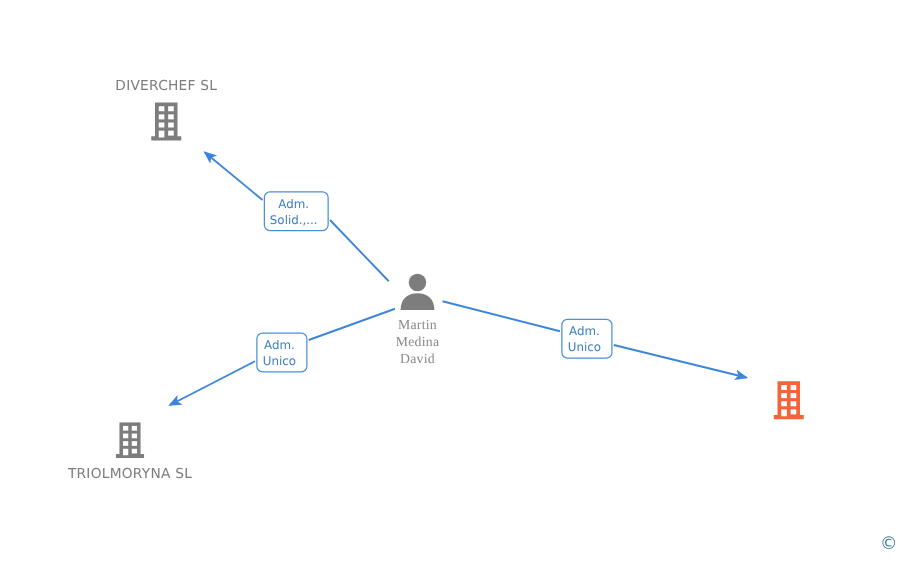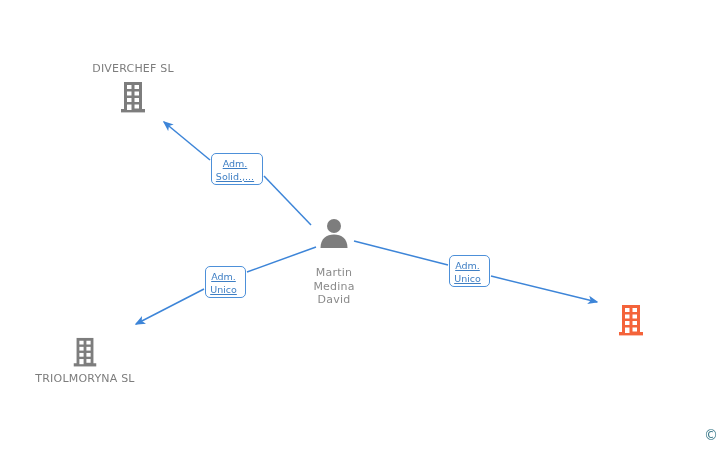--- a/index.html
+++ b/index.html
@@ -46,40 +46,40 @@
   }
   .company.focus .caption {
     color: #3c3c3c;
     font-weight: bold;
     font-size: 11.5px;
   }
   .person .caption {
     color: #8a8a8a;
     font-size: 11px;
     line-height: 13.5px;
-    margin-top: 18px;
+    margin-top: 6px;
+    font-family: Liberation Serif, serif;
   }
 
   .cap-above { margin-bottom: 5px; }
   .cap-below { margin-top: 4px; }
 
   
   .tag {
     position: absolute;
     box-sizing: border-box;
     background: #ffffff;
     border: 1.6px solid #4d90d9;
     border-radius: 5px;
     color: #3f7fc4;
     font-size: 9.5px;
     line-height: 12.5px;
     text-align: center;
     padding: 4px 4px 5px 0;
     white-space: pre-line;
-    text-decoration: underline;
   }
 
   
   #watermark {
     position: absolute;
     right: 10px;
     bottom: 8px;
     display: flex;
     align-items: center;
     gap: 5px;
@@ -148,21 +148,21 @@
       <svg width="32" height="30" viewBox="0 0 32 30">
         <circle cx="16" cy="8" r="7" fill="#7d7d7d"></circle>
         <path d="M2.5,30 C2.5,20.5 8.5,16.5 16,16.5 C23.5,16.5 29.5,20.5 29.5,30 Z" fill="#7d7d7d"></path>
       </svg>
     </span>
     <span class="caption cap-below">Martin
 Medina
 David</span>
   </div>
 
-  <div class="node company" style="left:85px; top:336px;">
+  <div class="node company" style="left:104px; top:336px;">
     <span class="glyph">
       <svg width="30" height="32" viewBox="0 0 32 34">
         <rect x="7" y="2" width="18" height="28" fill="#7d7d7d"></rect>
         <rect x="4" y="29" width="24" height="3.4" fill="#7d7d7d"></rect>
         <rect x="10" y="5" width="4.5" height="4" fill="#ffffff"></rect>
         <rect x="17.5" y="5" width="4.5" height="4" fill="#ffffff"></rect>
         <rect x="10" y="11.5" width="4.5" height="4" fill="#ffffff"></rect>
         <rect x="17.5" y="11.5" width="4.5" height="4" fill="#ffffff"></rect>
         <rect x="10" y="18" width="4.5" height="4" fill="#ffffff"></rect>
         <rect x="17.5" y="18" width="4.5" height="4" fill="#ffffff"></rect>

